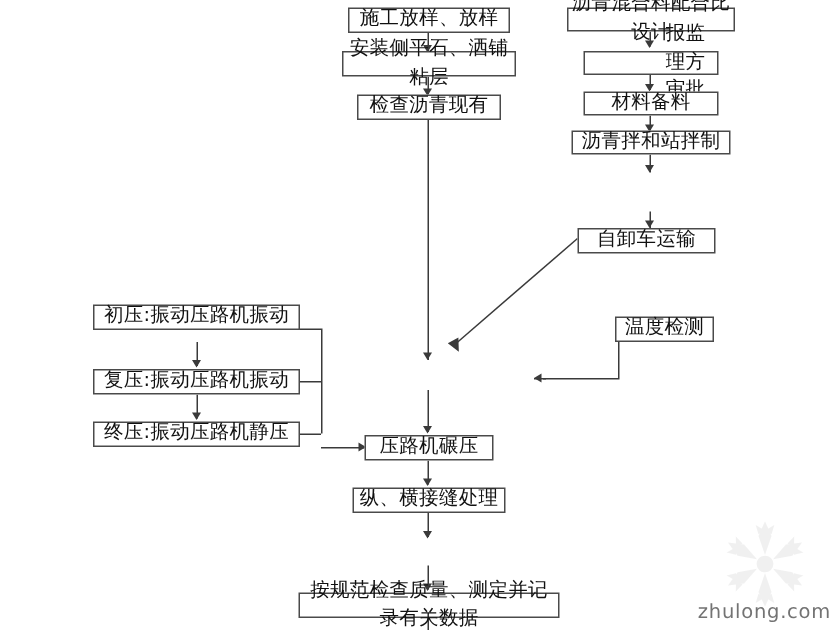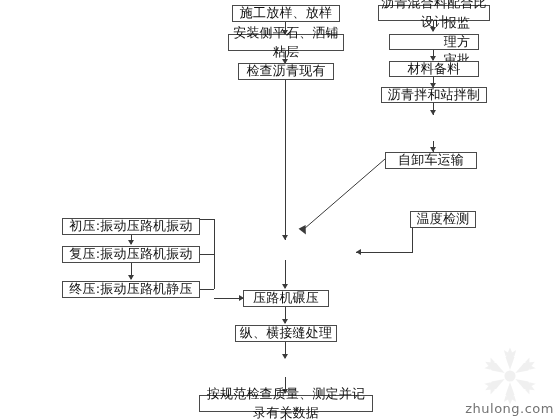--- a/index.html
+++ b/index.html
@@ -137,21 +137,21 @@
   <div class="ln v" style="left:433px;top:141px;height:11px;"></div>
   <div class="arrow down" style="left:430px;top:147px;"></div>
 
   <div class="node" style="left:385px;top:152px;width:92px;height:17px;">自卸车运输</div>
 
   <svg class="diag" style="left:290px;top:155px;width:100px;height:88px;" viewBox="0 0 100 88">
     <line x1="95" y1="4" x2="14" y2="74" stroke="#3a3a3a" stroke-width="1"></line>
     <polygon points="14,80 10.2,71.5 18.2,71.5" fill="#3a3a3a" transform="rotate(-28 14 76)"></polygon>
   </svg>
 
-  <div class="node" style="left:62px;top:218px;width:138px;height:17px;">初压:振动压路机振动</div>
+  <div class="node" style="left:62px;top:203px;width:138px;height:17px;">初压:振动压路机振动</div>
   <div class="ln v" style="left:131px;top:228px;height:16px;"></div>
   <div class="arrow down" style="left:128px;top:240px;"></div>
 
   <div class="node" style="left:62px;top:246px;width:138px;height:17px;">复压:振动压路机振动</div>
   <div class="ln v" style="left:131px;top:263px;height:16px;"></div>
   <div class="arrow down" style="left:128px;top:275px;"></div>
 
   <div class="node" style="left:62px;top:281px;width:138px;height:17px;">终压:振动压路机静压</div>
 
   <div class="ln h" style="left:200px;top:219px;width:14px;"></div>

